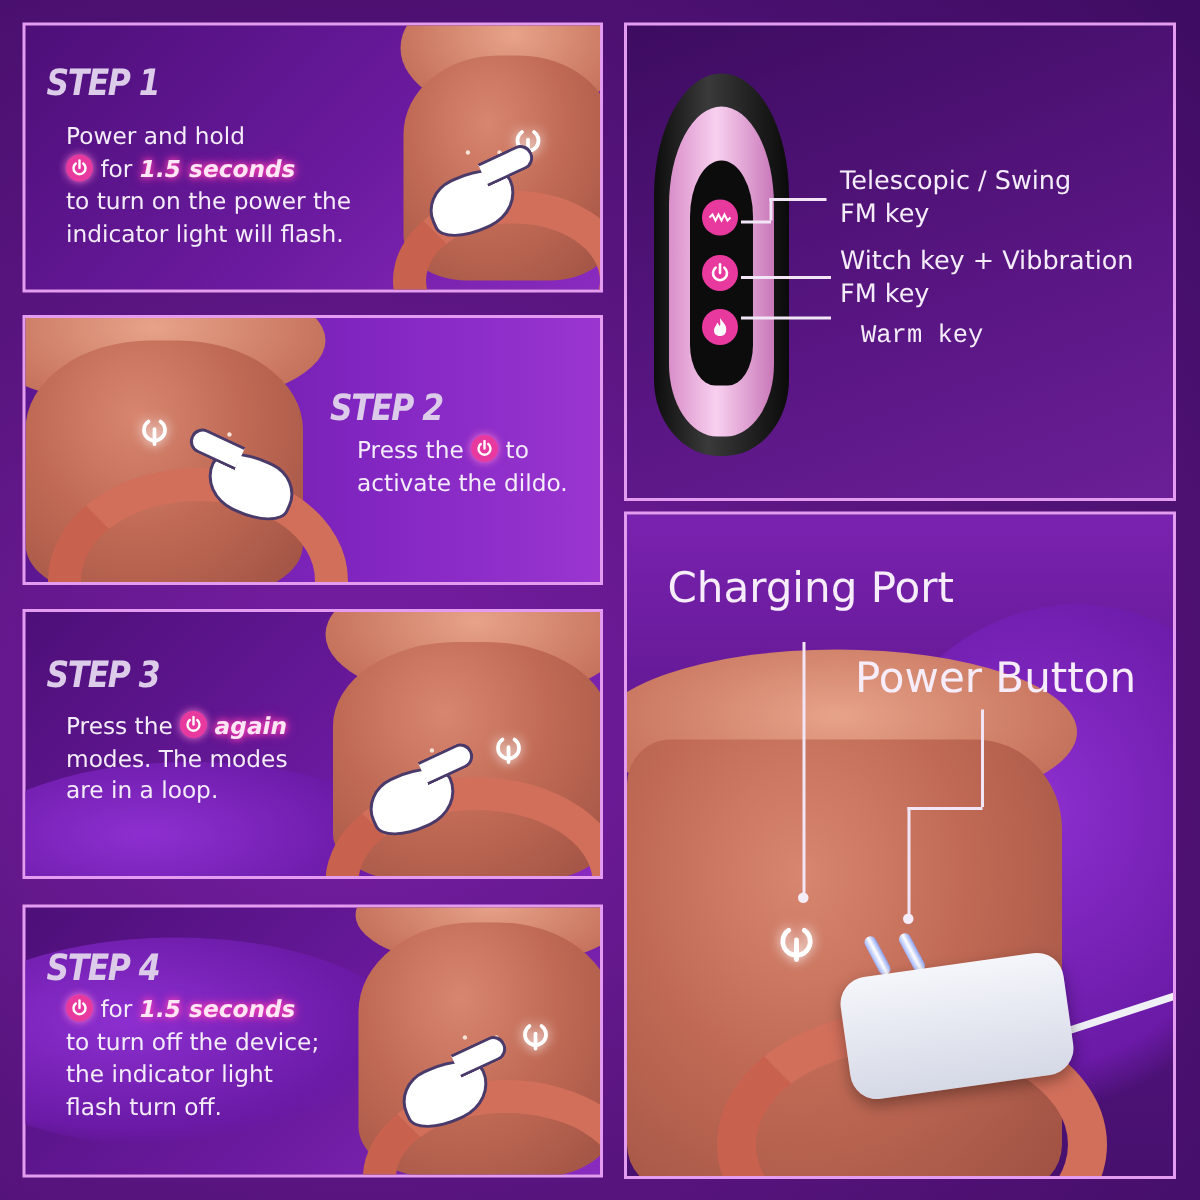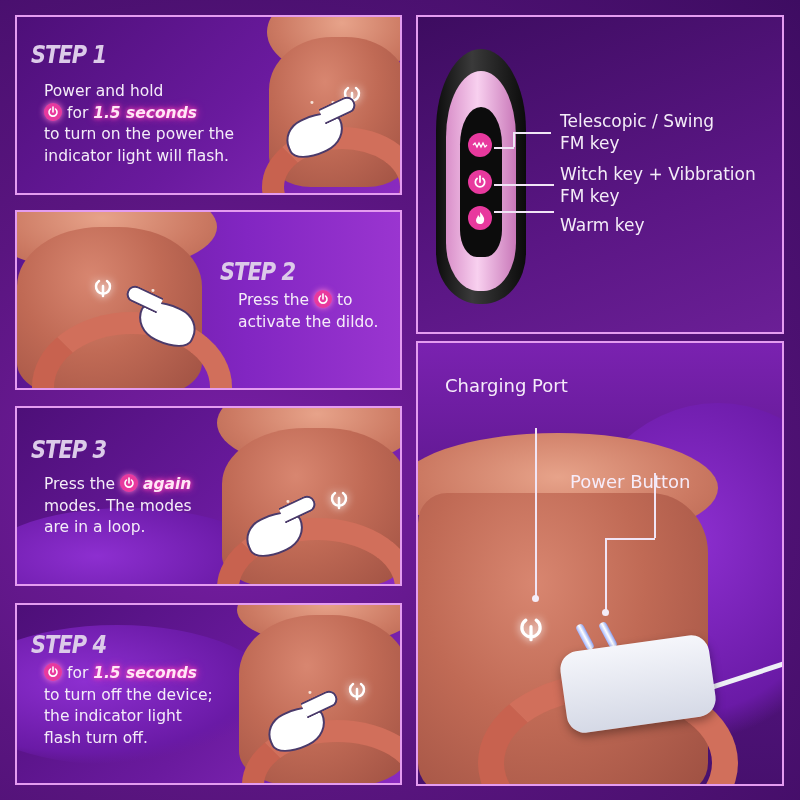--- a/index.html
+++ b/index.html
@@ -110,21 +110,21 @@
   }
   .rkey {
     position: absolute; left: 8px;
     width: 24px; height: 24px; border-radius: 50%;
     background: #e8399e;
     display: flex; align-items: center; justify-content: center;
   }
   .callout-line { position: absolute; background: #f1e5f6; }
   .callout-text { position: absolute; font-size: 17px; line-height: 22px; color: #f4ecf8; }
 
-  .big-label { position: absolute; font-size: 18px; color: #f6ecfa; text-align: right; }
+  .big-label { position: absolute; font-size: 28px; color: #f6ecfa; text-align: right; }
   .charger {
     position: absolute; left: 145px; top: 300px;
     width: 150px; height: 82px;
     background: linear-gradient(180deg, #f5f6fb 0%, #d5d9e6 100%);
     border-radius: 18px;
     transform: rotate(-8deg);
     box-shadow: 0 4px 10px rgba(0,0,0,0.35);
   }
   .cable { position: absolute; left: 285px; top: 330px; width: 90px; height: 5px; background: #eef0f6; transform: rotate(-18deg); border-radius: 3px; }
   .prong { position: absolute; width: 8px; height: 28px; border-radius: 4px; background: linear-gradient(90deg, #9fb3ff, #ffffff, #8aa0f0); transform: rotate(-28deg); }
@@ -274,33 +274,33 @@
   <div class="callout-line" style="left:76px; top:194px; width:60px; height:2px;"></div>
 
   <div class="callout-text" style="left:142px; top:93px;">
     <div>Telescopic / Swing</div>
     <div>FM key</div>
   </div>
   <div class="callout-text" style="left:142px; top:146px;">
     <div>Witch key + Vibbration</div>
     <div>FM key</div>
   </div>
-  <div class="callout-text" style="left:142px; top:197px;">
+  <div class="callout-text" style="left:156px; top:197px;font-family:Liberation Mono, monospace;">
     <div>Warm key</div>
   </div>
 </div>
 
 <div class="panel" id="p6">
   <div class="fabric" style="left:150px; top:60px; width:300px; height:340px;"></div>
   <div class="flesh-top" style="left:-20px; top:90px; width:320px; height:110px;"></div>
   <div class="flesh" style="left:0px; top:150px; width:290px; height:300px; border-radius: 10% 20% 10% 10%;"></div>
   <div class="ring" style="left:60px; top:330px; width:260px; height:180px; border-width:26px;"></div>
 
   <div class="big-label" style="left:27px; top:32px;">Charging Port</div>
-  <div class="big-label" style="left:152px; top:92px;margin-top:36px;">Power Button</div>
+  <div class="big-label" style="left:152px; top:92px;">Power Button</div>
 
   <div class="callout-line" style="left:117px; top:85px; width:1.5px; height:170px;"></div>
   <div style="position:absolute; left:114px; top:252px; width:7px; height:7px; border-radius:50%; background:#f4ecf8;"></div>
   <div class="callout-line" style="left:236px; top:130px; width:1.5px; height:65px;"></div>
   <div class="callout-line" style="left:187px; top:195px; width:50px; height:1.5px;"></div>
   <div class="callout-line" style="left:187px; top:195px; width:1.5px; height:72px;"></div>
   <div style="position:absolute; left:184px; top:266px; width:7px; height:7px; border-radius:50%; background:#f4ecf8;"></div>
 
   <svg class="glow-icon" style="left:100px; top:270px;" width="26" height="30" viewBox="0 0 20 22">
     <path d="M6 5 A7 7 0 1 0 14 5" fill="none" stroke="#fff" stroke-width="2.5" stroke-linecap="round"></path>

